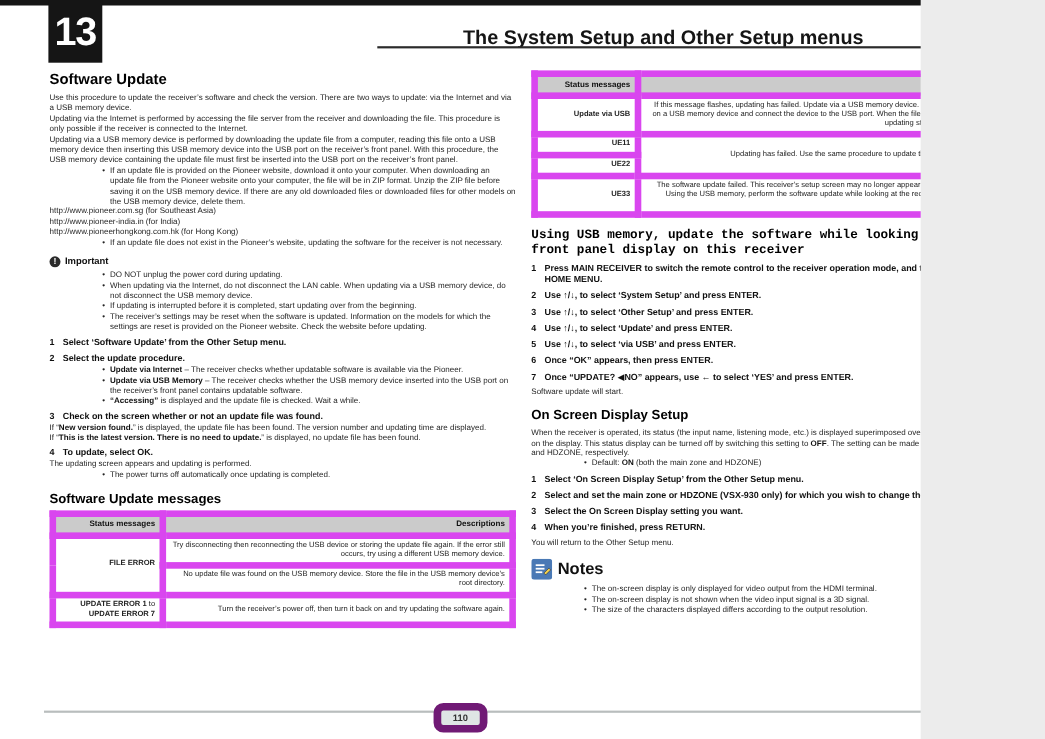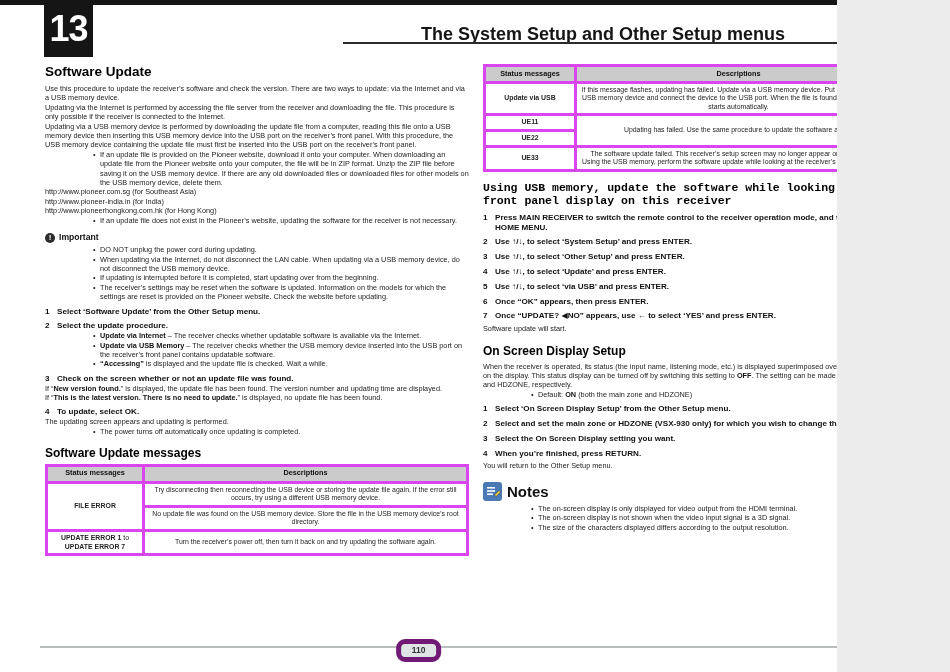--- a/index.html
+++ b/index.html
@@ -17,29 +17,29 @@
   .h2long{font-size:11.5px;line-height:13.5px;font-weight:bold;color:#000;margin:9px 0 5px 0;font-family:Liberation Mono, monospace;}
   p{margin:0;}
   .bullet{position:relative;padding-left:7px;margin-left:48px;}
   .bullet::before{content:"\2022";position:absolute;left:0;top:0;}
   .step{display:flex;gap:5px;margin-top:5px;font-size:8.1px;line-height:9.8px;font-weight:bold;color:#101010;}
   .step .n{flex:none;width:7px;}
   .stepsub{font-size:7.3px;line-height:9.4px;font-weight:normal;color:#232323;}
   .impHead{display:flex;align-items:center;gap:4px;margin:8px 0 2px 0;font-size:8.6px;font-weight:bold;color:#101010;}
   .impIcon{flex:none;width:10px;height:10px;border-radius:50%;background:#2b2b2b;color:#fff;font-size:8px;line-height:10px;text-align:center;font-weight:bold;}
   table{border-collapse:collapse;width:100%;margin-top:3px;font-size:6.9px;line-height:8.6px;color:#232323;}
-  th,td{border:3px solid #d946ef;padding:2px 4px;text-align:center;vertical-align:middle;}
+  th,td{border:6px solid #d946ef;padding:2px 4px;text-align:right;vertical-align:middle;}
   th{background:#cbcbcb;font-size:7.3px;padding:2.5px 4px;color:#101010;}
   td.lbl{font-weight:bold;width:80px;}
   .nrm{font-weight:normal;}
   .notesHead{display:flex;align-items:center;gap:5px;margin:11px 0 3px 0;font-size:15px;font-weight:bold;color:#101010;}
   .notesIcon{flex:none;width:19px;height:19px;}
   .remote{position:absolute;left:901px;width:42px;height:48px;}
   .footline{position:absolute;left:40px;top:646px;width:870px;height:2px;background:#b9bdbd;}
-  .pagepill{position:absolute;left:50%;top:639px;transform:translateX(-50%);padding:1px 11px;border:5px solid #701a75;border-radius:9px;background:#dfe5e5;font-size:8.5px;line-height:11px;font-weight:bold;color:#333;}
+  .pagepill{position:absolute;left:50%;top:639px;transform:translateX(-50%);padding:1px 11px;border:7px solid #701a75;border-radius:9px;background:#dfe5e5;font-size:8.5px;line-height:11px;font-weight:bold;color:#333;}
   .mt3{margin-top:3px}
   b{color:#101010;}
 </style>
 </head>
 <body>
 
 <div id="page">
 
   <div class="topstrip"></div>
   <div class="chapterbox">
@@ -70,21 +70,21 @@
 
     <div class="step">
       <span class="n">1</span>
       <span>Select ‘Software Update’ from the Other Setup menu.</span>
     </div>
     <div class="step">
       <span class="n">2</span>
       <span>Select the update procedure.</span>
     </div>
     <div class="bullet stepsub">
-      <b>Update via Internet</b><span> – The receiver checks whether updatable software is available via the Internet.</span>
+      <b>Update via Internet</b><span> – The receiver checks whether updatable software is available via the Pioneer.</span>
     </div>
     <div class="bullet stepsub">
       <b>Update via USB Memory</b><span> – The receiver checks whether the USB memory device inserted into the USB port on the receiver’s front panel contains updatable software.</span>
     </div>
     <div class="bullet stepsub">
       <b>“Accessing”</b><span> is displayed and the update file is checked. Wait a while.</span>
     </div>
     <div class="step">
       <span class="n">3</span>
       <span>Check on the screen whether or not an update file was found.</span>

